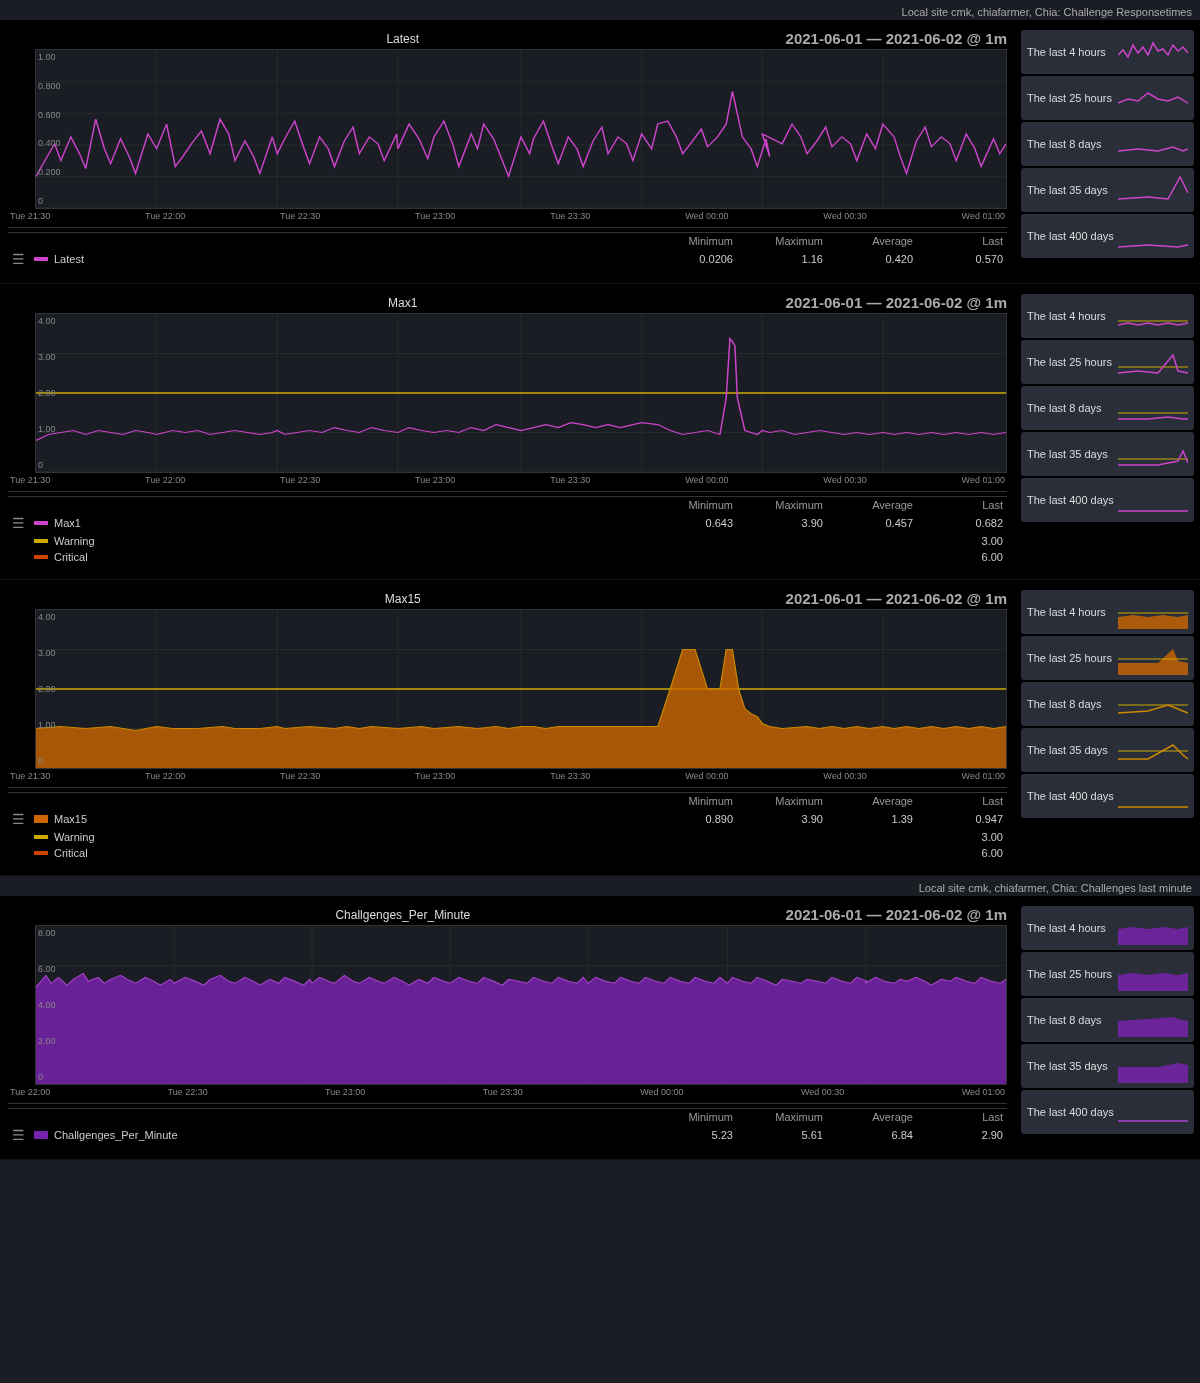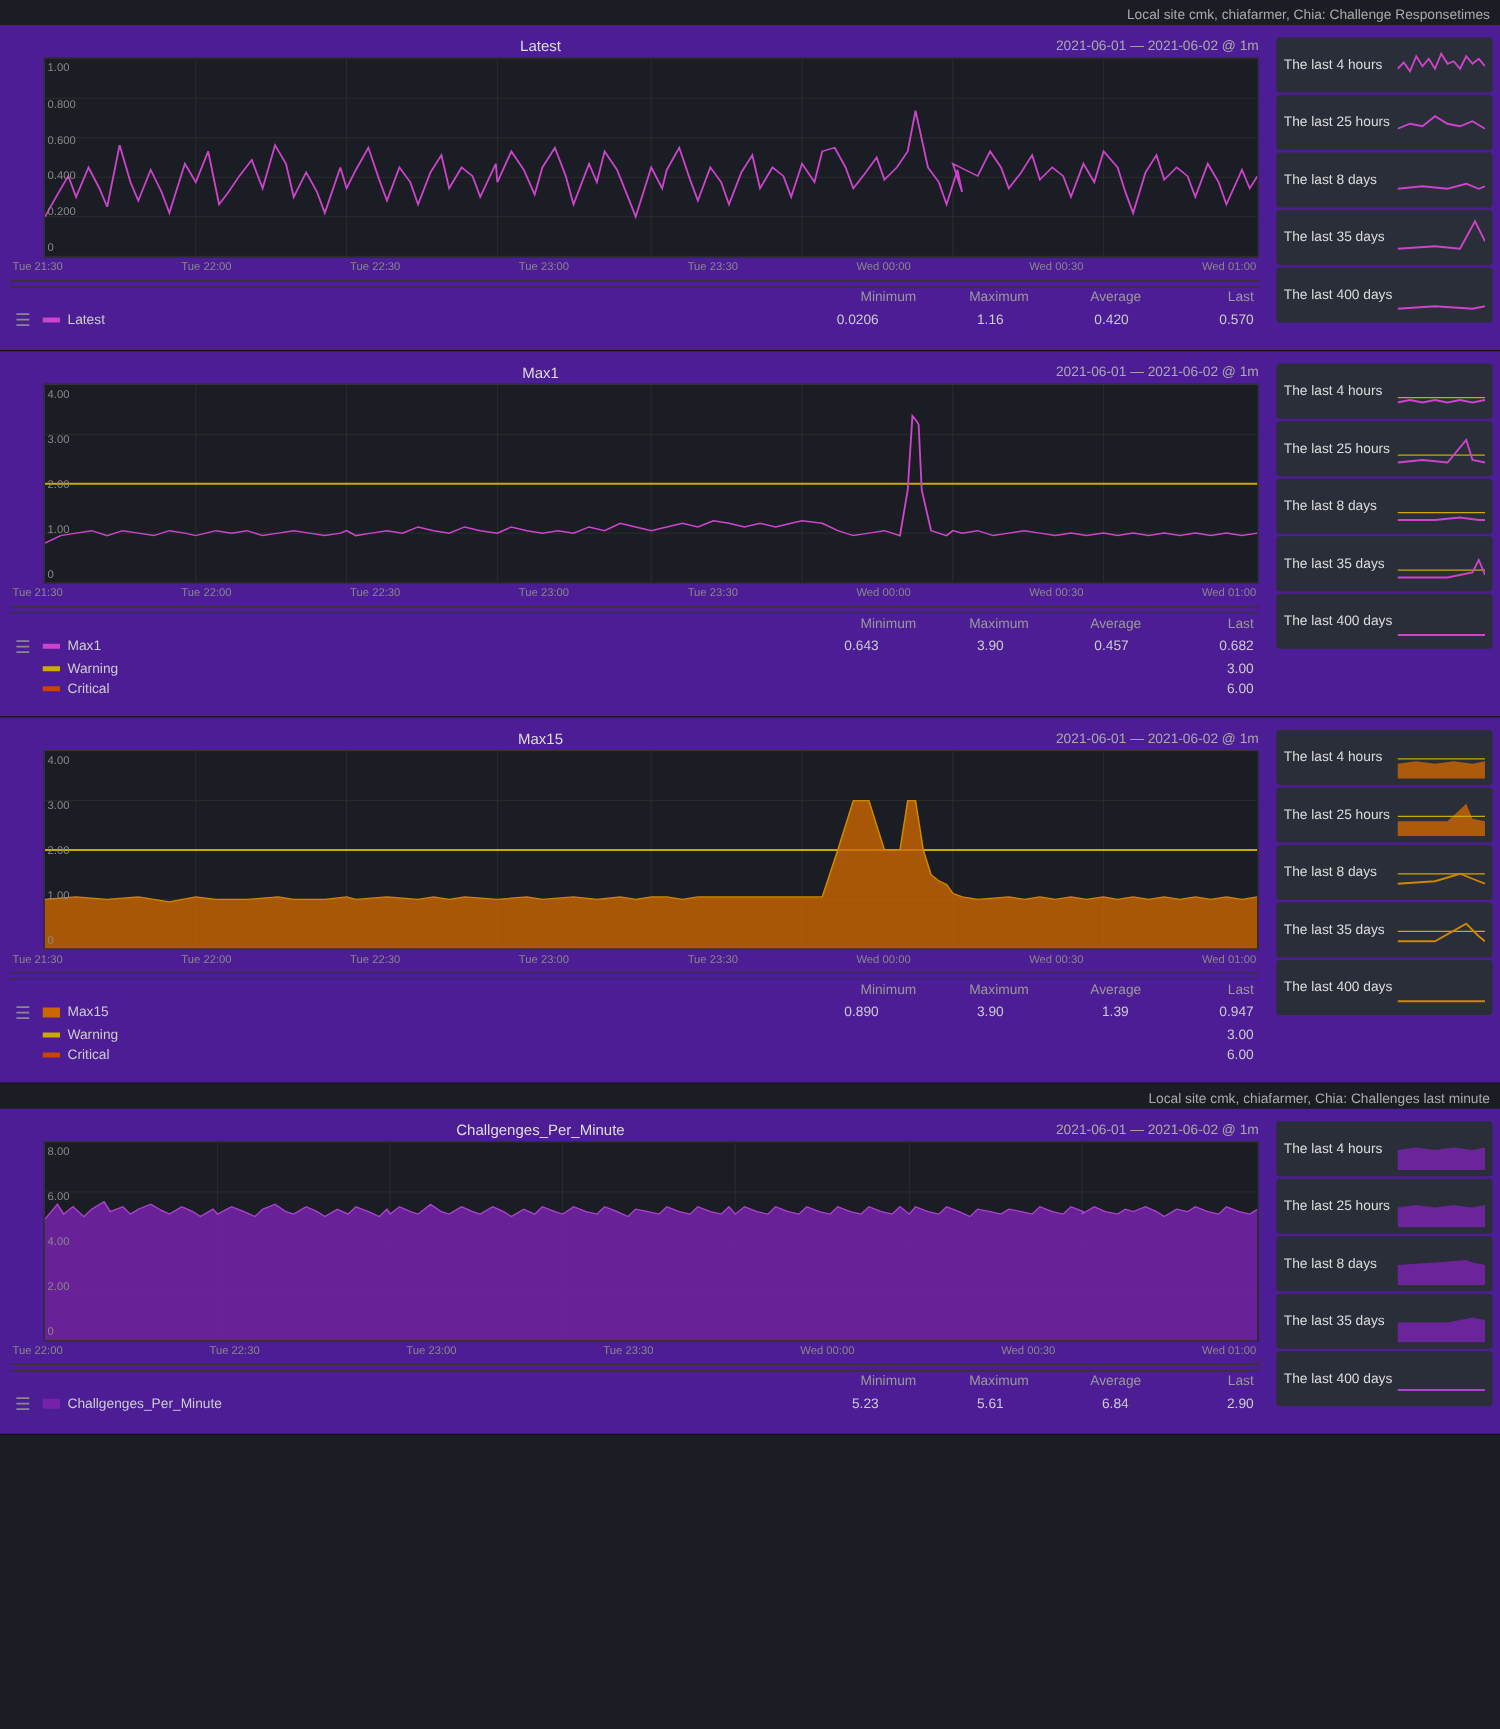--- a/index.html
+++ b/index.html
@@ -12,21 +12,21 @@
     }
     .section-title {
       color: #aaa;
       font-size: 11px;
       padding: 6px 8px 2px 8px;
       text-align: right;
     }
     .panel {
       display: flex;
       flex-direction: row;
-      background: #4c1d95;
+      background: #000000;
       border-bottom: 1px solid #111;
       padding: 6px 0;
     }
     .chart-area {
       flex: 1;
       min-width: 0;
       padding: 4px 8px;
     }
     .chart-title-row {
       display: flex;
@@ -35,23 +35,24 @@
       margin-bottom: 2px;
     }
     .chart-title {
       color: #ddd;
       font-size: 12px;
       text-align: center;
       flex: 1;
     }
     .chart-date {
       color: #aaa;
-      font-size: 11px;
+      font-size: 15px;
       white-space: nowrap;
       margin-left: 8px;
+      font-weight: bold;
     }
     .chart-container {
       position: relative;
       height: 160px;
       background: #1a1d23;
       border: 1px solid #333;
       overflow: hidden;
       margin-left: 27px;
     }
     .chart-container svg {
@@ -96,21 +97,21 @@
       height: 10px;
       flex-shrink: 0;
     }
     .legend-label {
       flex: 1;
       color: #ccc;
       font-size: 11px;
     }
     .legend-stats {
       display: flex;
-      gap: 10px;
+      gap: 0;
     }
     .legend-header {
       display: flex;
       justify-content: flex-end;
       padding: 2px 4px;
       font-size: 11px;
       color: #999;
       border-top: 1px solid #333;
       gap: 0;
     }

